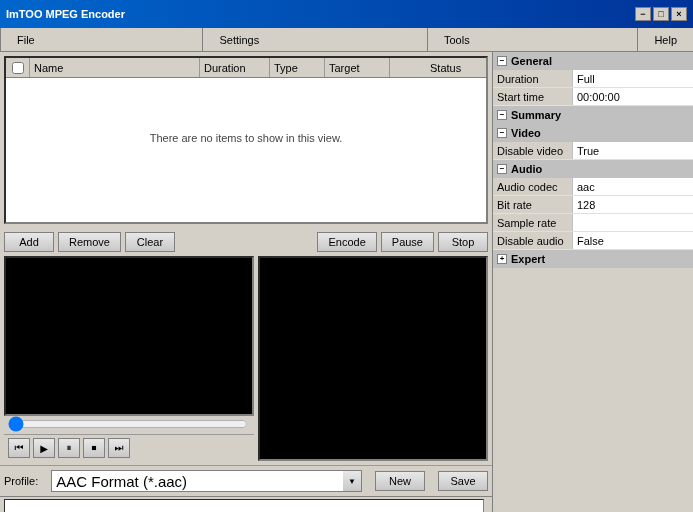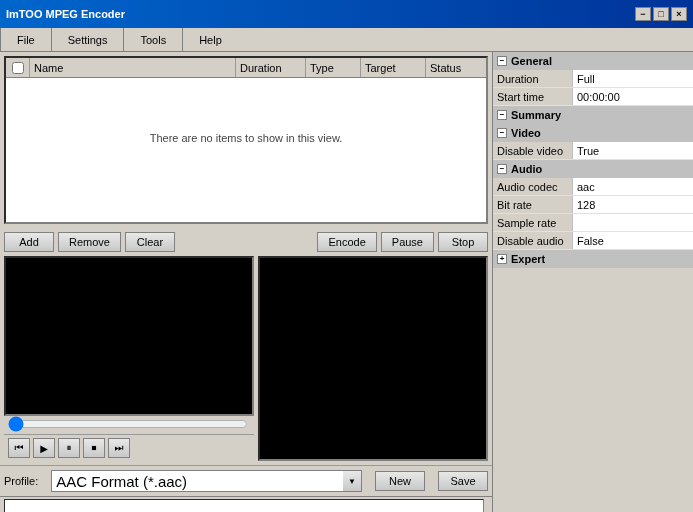--- a/index.html
+++ b/index.html
@@ -40,21 +40,21 @@
       cursor: pointer;
       color: #000;
     }
 
     
     .menu-bar {
       height: 24px;
       background: #d4d0c8;
       display: flex;
       align-items: stretch;
-      justify-content: flex-start;
+      justify-content: space-between;
       border-bottom: 1px solid #808080;
     }
     .menu-item {
       padding: 0 16px;
       display: flex;
       align-items: center;
       cursor: pointer;
       font-size: 11px;
       border-left: 1px solid #808080;
       background: #d4d0c8;
@@ -341,21 +341,21 @@
         </div>
         <div class="col" style="max-width:70px;">
           <span>Duration</span>
         </div>
         <div class="col" style="max-width:55px;">
           <span>Type</span>
         </div>
         <div class="col" style="max-width:65px;">
           <span>Target</span>
         </div>
-        <div class="col" style="max-width:60px;border-right:none;">
+        <div class="col" style="max-width:60px;border-right:none;margin-left:36px;">
           <span>Status</span>
         </div>
       </div>
       <div class="file-list-body">
         <span>There are no items to show in this view.</span>
       </div>
     </div>
 
     <div class="toolbar">
       <button class="btn">Add</button>

